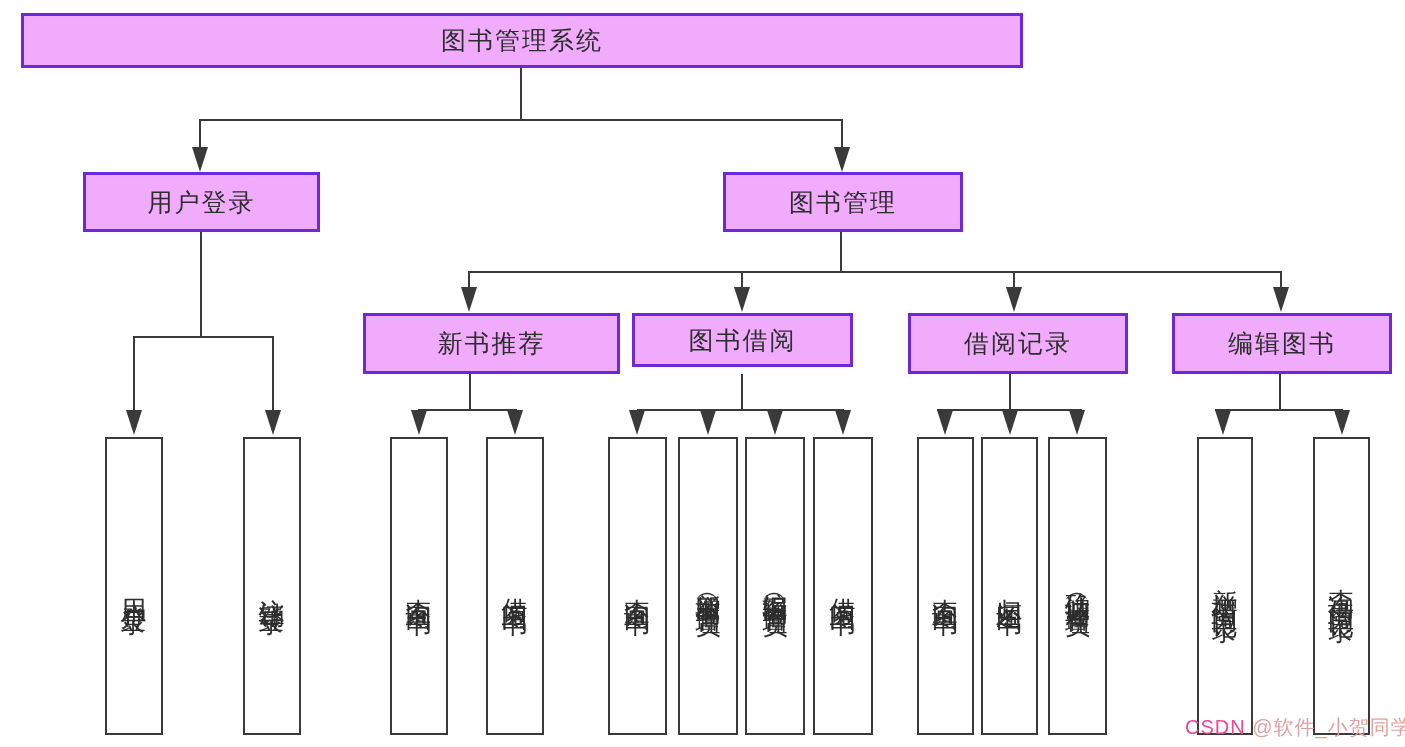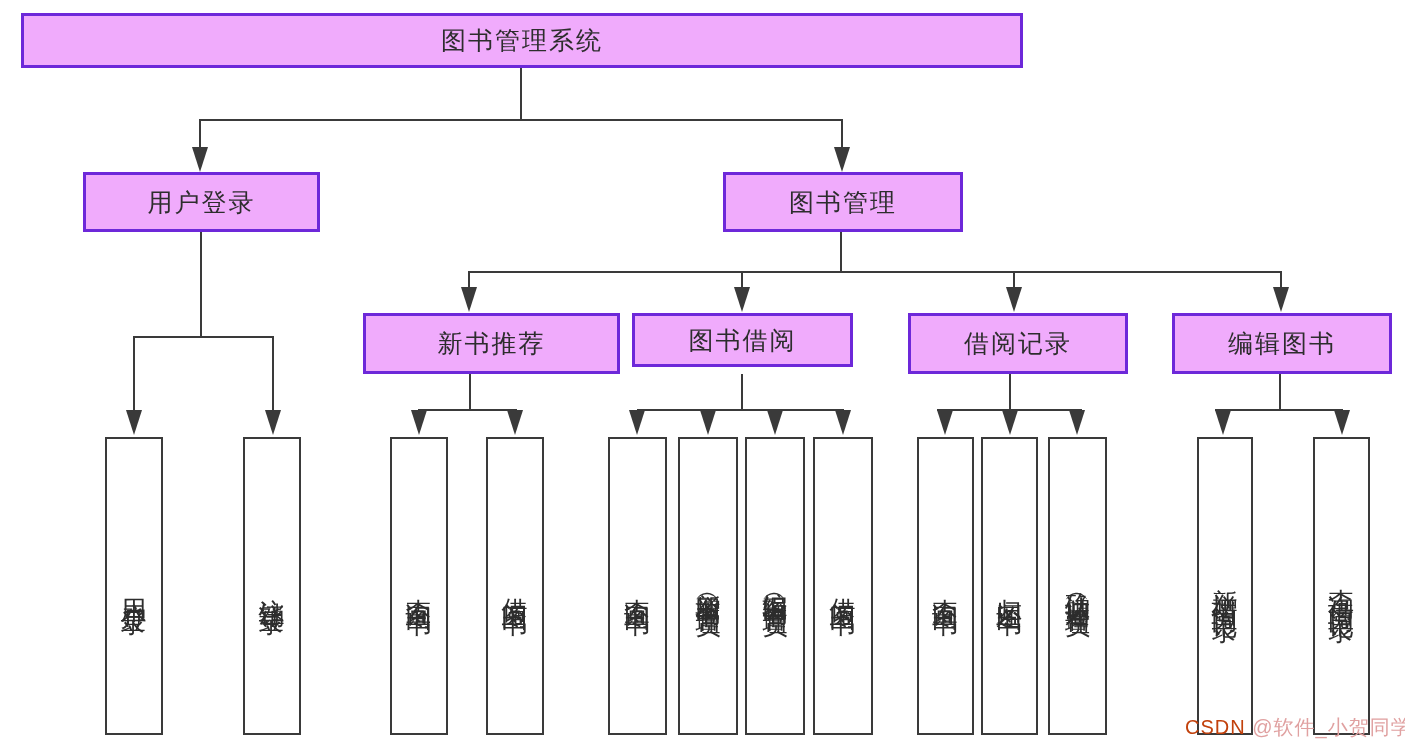--- a/index.html
+++ b/index.html
@@ -24,21 +24,21 @@
   .lv{position:absolute;width:2px;background:#3a3a3a;}
   .arrow{
     position:absolute;width:0;height:0;
     border-left:8px solid transparent;border-right:8px solid transparent;
     border-top:25px solid #3a3a3a;
   }
   .watermark{
     position:absolute;left:1185px;top:714px;z-index:10;
     font-size:20px;letter-spacing:1px;white-space:nowrap;
   }
-  .wm-brand{color:#c2410c;}
+  .wm-brand{color:#ec4899;}
   .wm-handle{color:#e0a1a1;}
 </style>
 </head>
 <body>
 
 <div class="canvas">
 
   <div class="node" style="left:21px;top:13px;width:1002px;height:55px">图书管理系统</div>
 
   <div class="lv" style="left:520px;top:68px;height:51px"></div>

